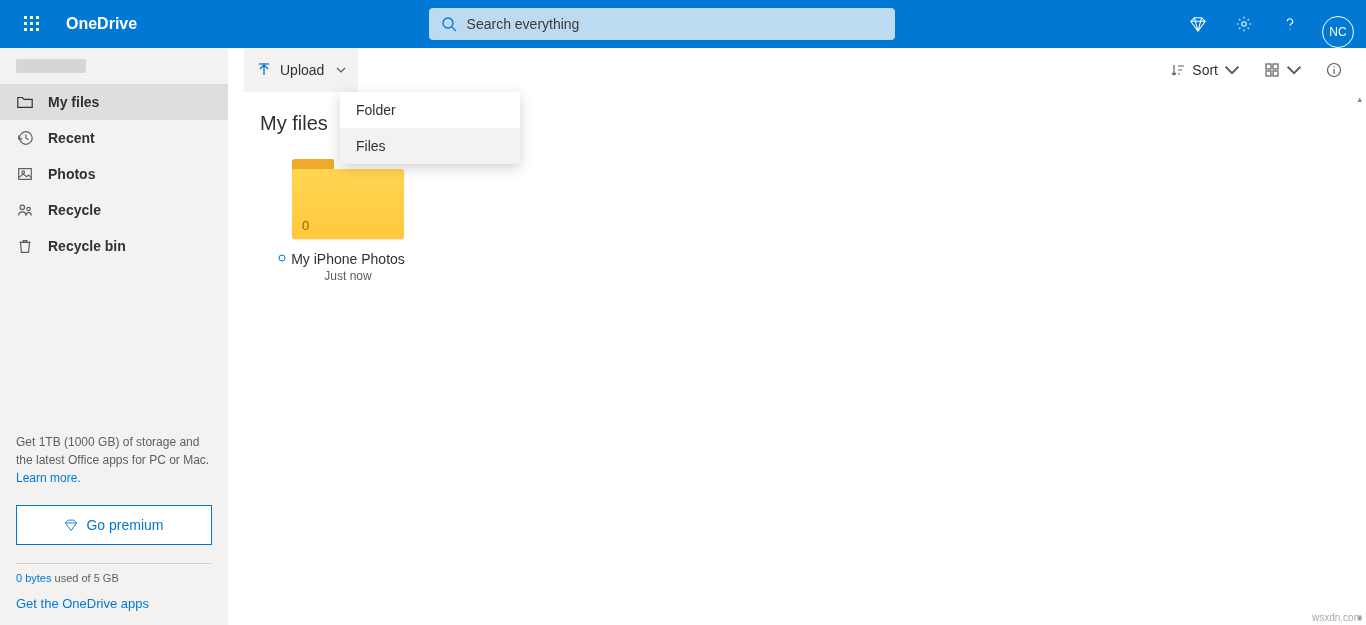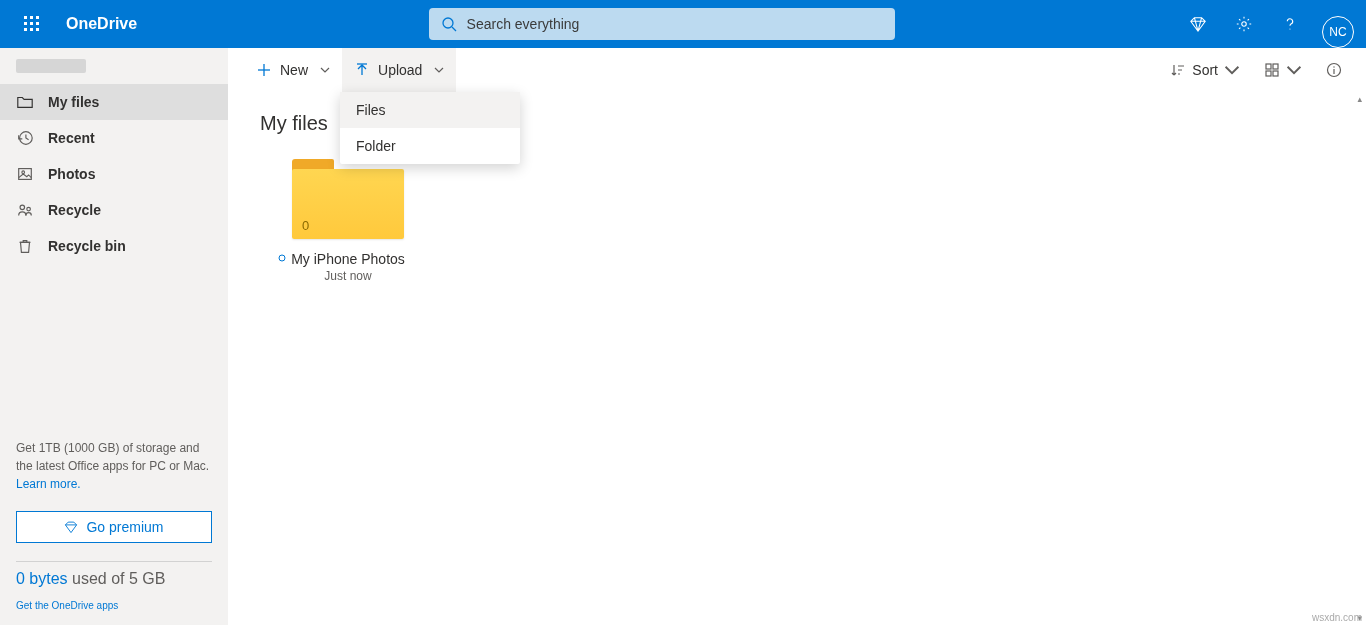--- a/index.html
+++ b/index.html
@@ -34,25 +34,25 @@
     .tenant-block { height: 36px; display:flex; align-items:center; padding: 0 16px; }
     .tenant-ph { width: 70px; height: 14px; background: #d6d6d6; border-radius: 2px; }
     .nav { flex-shrink: 0; }
     .nav-item { display: flex; align-items: center; height: 36px; padding: 0 16px; cursor: pointer; gap: 14px; color: #323130; font-weight: bold; }
     .nav-item.active { background: #dedede; font-weight: 600; }
     .nav-item svg { width: 18px; height: 18px; stroke: #605e5c; fill: none; }
     .nav-item.active svg { stroke: #323130; }
     .sidebar-flex { flex: 1; }
     .promo { padding: 12px 16px; font-size: 12px; color: #605e5c; line-height: 1.5; }
     .promo a { color: #0078d4; text-decoration: none; }
-    .premium-btn { margin: 6px 16px 0 16px; height: 32px; border: 1px solid #0078d4; color: #0078d4; background: #fff; display: flex; align-items: center; justify-content: center; gap: 8px; font-size: 14px; cursor: pointer; }
+    .premium-btn { margin: 6px 16px 0 16px; height: 40px; border: 1px solid #0078d4; color: #0078d4; background: #fff; display: flex; align-items: center; justify-content: center; gap: 8px; font-size: 14px; cursor: pointer; }
     .divider { margin: 18px 16px 4px 16px; border-top: 1px solid #d2d2d2; }
-    .storage { padding: 4px 16px 6px 16px; font-size: 16px; color: #605e5c; }
+    .storage { padding: 4px 16px 6px 16px; font-size: 11px; color: #605e5c; }
     .storage .used-link { color: #0078d4; }
-    .get-apps { padding: 6px 16px 14px 16px; font-size: 10px; }
+    .get-apps { padding: 6px 16px 14px 16px; font-size: 13px; }
     .get-apps a { color: #0078d4; text-decoration: none; }
 
     
     .main { flex: 1; position: relative; display: flex; flex-direction: column; }
     .toolbar { height: 44px; display: flex; align-items: center; padding: 0 16px; border-bottom: 1px solid #fff; }
     .toolbar-left { display: flex; align-items: center; }
     .tb-btn { display: flex; align-items: center; height: 44px; padding: 0 12px; cursor: pointer; gap: 8px; }
     .tb-btn.open { background: #f3f2f1; }
     .tb-btn svg.ic { width: 16px; height: 16px; stroke: #0078d4; fill: none; }
     .tb-btn svg.chev { width: 10px; height: 10px; stroke: #605e5c; fill: none; margin-left: 4px; }
@@ -192,30 +192,20 @@
     <div class="divider"></div>
     <div class="storage">
       <span class="used-link">0 bytes</span><span> used of 5 GB</span>
     </div>
     <div class="get-apps"><a href="#">Get the OneDrive apps</a></div>
   </div>
 
   <div class="main">
     <div class="toolbar">
       <div class="toolbar-left">
-        <div class="tb-btn">
-          <svg class="ic" viewBox="0 0 16 16">
-              <line x1="8" y1="2" x2="8" y2="14" stroke-width="1.3"></line>
-              <line x1="2" y1="8" x2="14" y2="8" stroke-width="1.3"></line>
-            </svg>
-          <span>New</span>
-          <svg class="chev" viewBox="0 0 10 10">
-              <path d="M1 3 L5 7 L9 3" stroke-width="1.2"></path>
-            </svg>
-        </div>
         <div class="tb-btn open">
           <svg class="ic" viewBox="0 0 16 16">
               <path d="M8 13 V3 M4 7 L8 3 L12 7" stroke-width="1.3"></path>
               <line x1="3" y1="2" x2="13" y2="2" stroke-width="1.3"></line>
             </svg>
           <span>Upload</span>
           <svg class="chev" viewBox="0 0 10 10">
               <path d="M1 3 L5 7 L9 3" stroke-width="1.2"></path>
             </svg>
         </div>
@@ -245,22 +235,22 @@
           <svg viewBox="0 0 16 16">
               <circle cx="8" cy="8" r="6.5" stroke-width="1.2"></circle>
               <circle cx="8" cy="5" r="0.7" fill="#605e5c" stroke="none"></circle>
               <line x1="8" y1="7" x2="8" y2="12" stroke-width="1.2"></line>
             </svg>
         </div>
       </div>
     </div>
 
     <div class="dropdown">
+      <div class="dropdown-item">Folder</div>
       <div class="dropdown-item hover">Files</div>
-      <div class="dropdown-item">Folder</div>
     </div>
 
     <div class="content">
       <div class="page-title">My files</div>
       <div class="tiles">
         <div class="tile">
           <div class="folder-ic">
             <div class="folder-tab"></div>
             <div class="folder-body"></div>
             <div class="folder-count">0</div>

